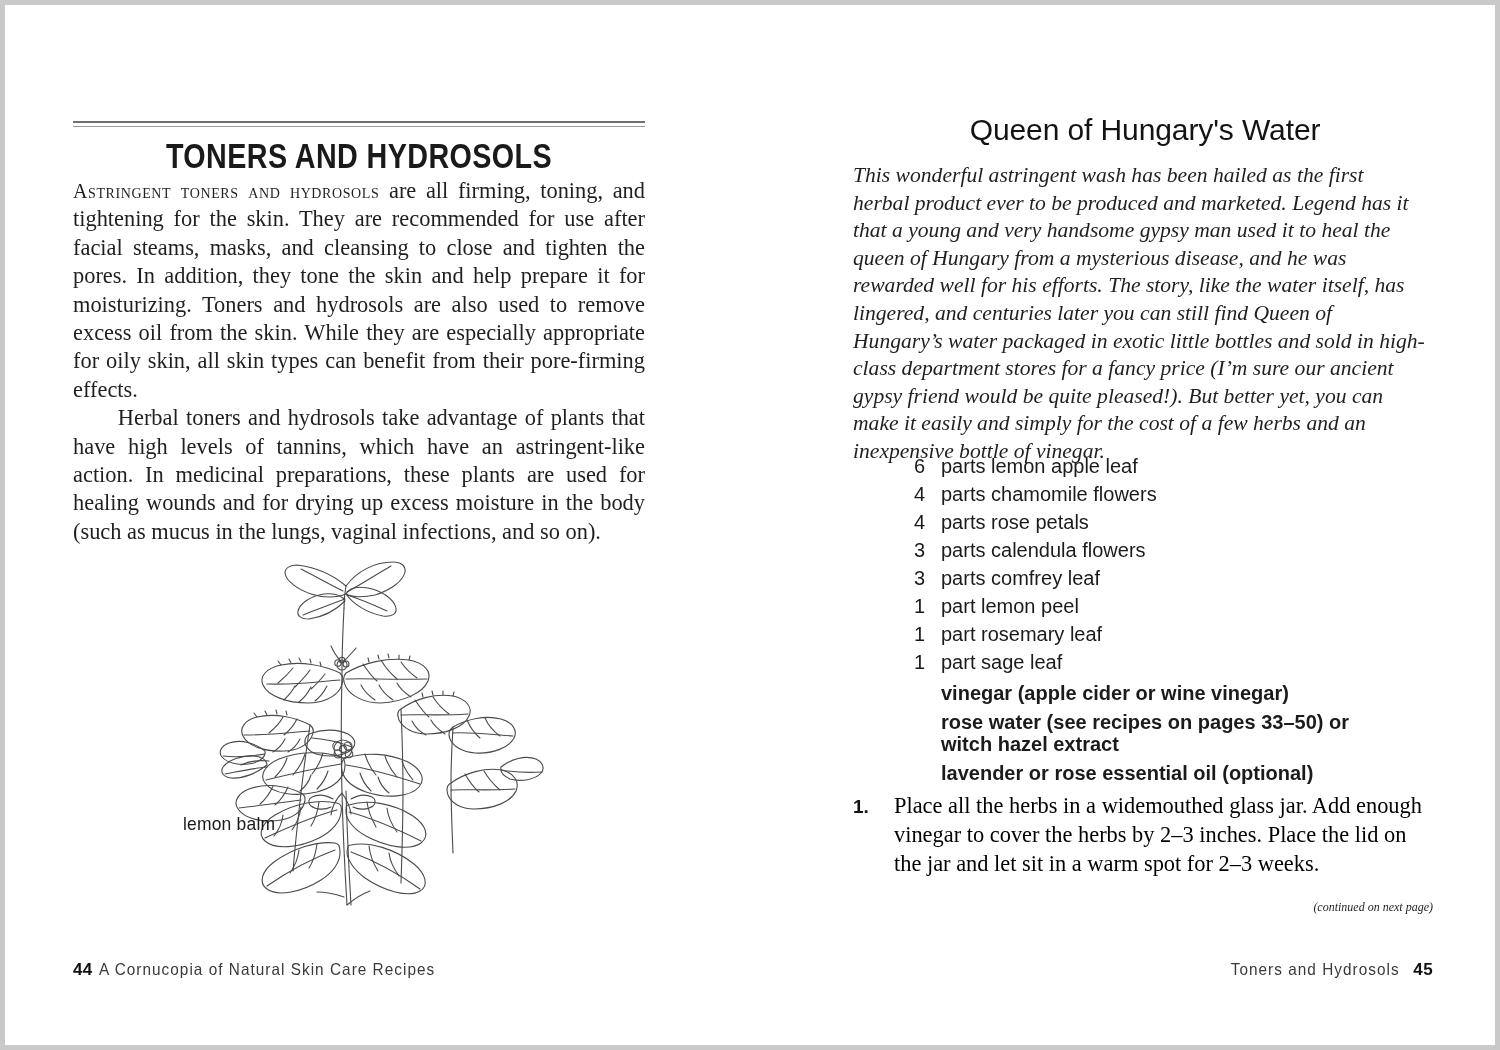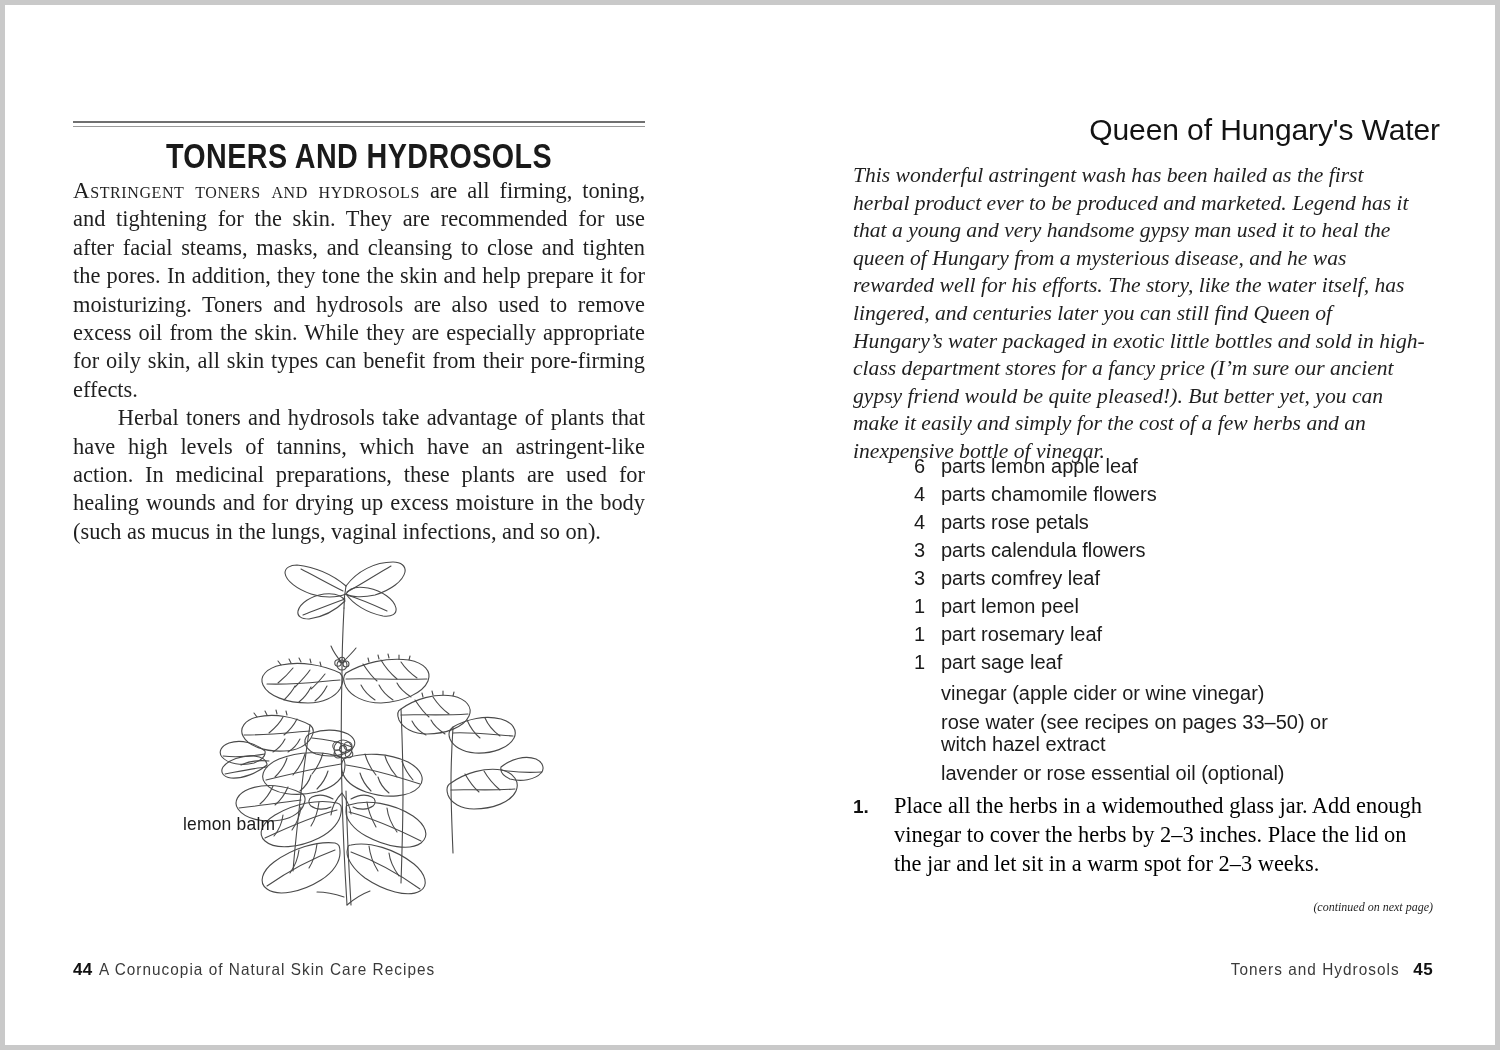--- a/index.html
+++ b/index.html
@@ -68,21 +68,21 @@
     font-size: 22.4px;
     line-height: 28.4px;
     color: #1f1f1f;
     text-align: justify;
   }
   .body-col p { margin: 0; }
   .body-col p.indent { text-indent: 2.0em; }
   .smallcaps {
     font-variant: small-caps;
     letter-spacing: 0.6px;
-    font-size: 23px;
+    font-size: 20px;
   }
 
   
   .illustration-wrap {
     position: absolute;
     left: 200px;
     top: 548px;
     width: 340px;
     height: 360px;
   }
@@ -141,21 +141,21 @@
     position: absolute;
     left: 700px; top: 0;
     width: 790px;
     height: 1040px;
   }
   .recipe-title {
     position: absolute;
     left: 145px;
     top: 108px;
     width: 590px;
-    text-align: right;
+    text-align: center;
     font-family: "Liberation Sans", sans-serif;
     font-weight: normal;
     font-size: 30px;
     color: #131313;
     letter-spacing: -0.1px;
     white-space: nowrap;
   }
   .recipe-intro {
     position: absolute;
     left: 148px;
@@ -182,21 +182,21 @@
     align-items: baseline;
     line-height: 28px;
   }
   .ing-qty {
     width: 30px;
     flex: 0 0 30px;
     text-align: right;
     padding-right: 16px;
   }
   .ing-name { flex: 1 1 auto; }
-  .ing-row.noqty .ing-name { max-width: 420px; }
+  .ing-row.noqty .ing-name { max-width: 420px; font-weight: bold; }
   .ing-row.noqty { line-height: 22.5px; margin-top: 6px; }
 
   .steps {
     position: absolute;
     left: 148px;
     top: 786px;
     width: 572px;
   }
   .step {
     display: flex;

